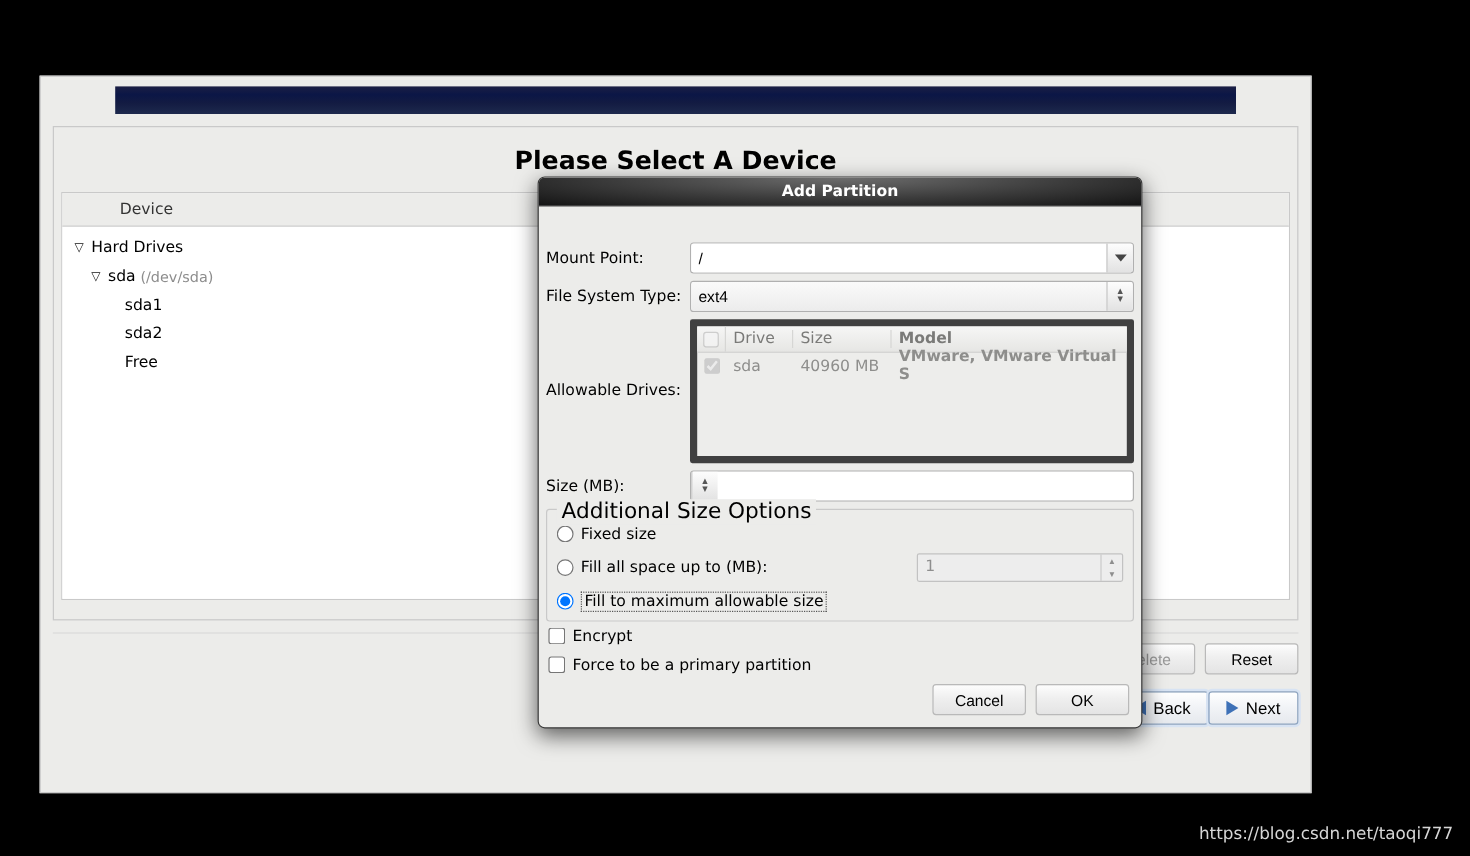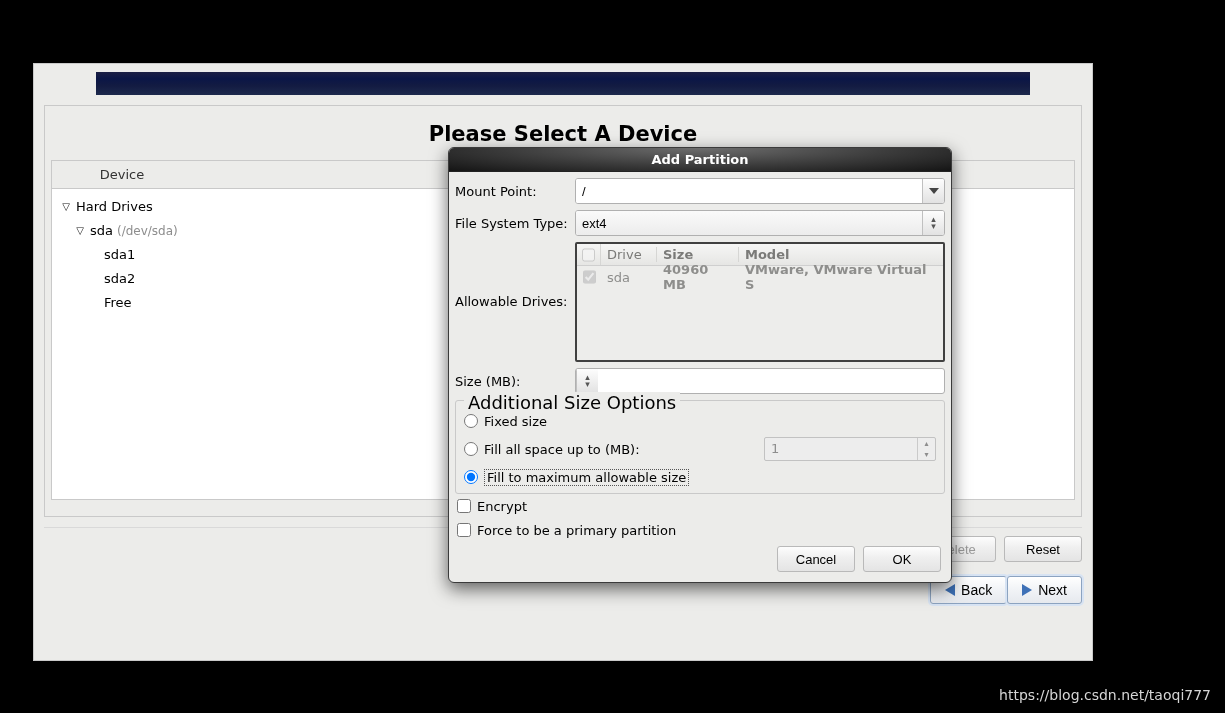--- a/index.html
+++ b/index.html
@@ -131,21 +131,21 @@
   .titlebar {
     height: 24px;
     background: radial-gradient(ellipse at 50% 0%, #6e6e6e, #3b3b3b 55%, #141414);
     color: #fff;
     font-weight: bold;
     text-align: center;
     line-height: 24px;
     font-size: 13px;
     border-bottom: 1px solid #222;
   }
-  .dcontent { padding: 6px 6px 8px 6px; }
+  .dcontent { padding: 6px 6px 8px 6px; margin-top: 24px; }
   .frow { display: flex; align-items: center; margin-bottom: 6px; }
   .flabel { width: 120px; padding-right: 4px; }
   .fcontrol { flex: 1; }
   .combo {
     display: flex;
     border: 1px solid #b0b0b0;
     border-radius: 3px;
     background: #fff;
     height: 26px;
     overflow: hidden;
@@ -159,38 +159,38 @@
     cursor: pointer;
   }
   .cbtn .tri {
     width: 0; height: 0;
     border-left: 5px solid transparent;
     border-right: 5px solid transparent;
     border-top: 6px solid #444;
   }
   .cbtn .spin { font-size: 9px; line-height: 7px; color:#555; text-align:center; }
   .drive-list {
-    border: 2px solid #404040;
+    border: 6px solid #404040;
     background: #ededeb;
     height: 120px;
     border-radius: 2px;
   }
   .drive-head {
     display: flex;
     background: linear-gradient(#f6f6f5, #e6e6e4);
     color: #7a7a78;
     font-size: 13px;
     border-bottom: 1px solid #cfcfcf;
     height: 22px;
     align-items: center;
   }
   .drive-head > div, .drive-row > div { padding: 0 6px; }
   .dcol-chk { width: 24px; border-right: 1px solid #d6d6d4; height:100%; display:flex; align-items:center; justify-content:center;}
   .dcol-drive{ width: 56px; border-right: 1px solid #d6d6d4; }
-  .dcol-size { width: 82px; border-right: 1px solid #d6d6d4; font-weight: bold; }
+  .dcol-size { width: 82px; border-right: 1px solid #d6d6d4; }
   .dcol-model{ flex: 1; font-weight: bold; }
   .drive-row {
     display: flex;
     align-items: center;
     color: #8e8e8c;
     height: 22px;
     font-size: 13px;
   }
   .drive-row .dcol-chk, .drive-row .dcol-drive, .drive-row .dcol-size, .drive-row .dcol-model { border-right: none; }
   .group {

